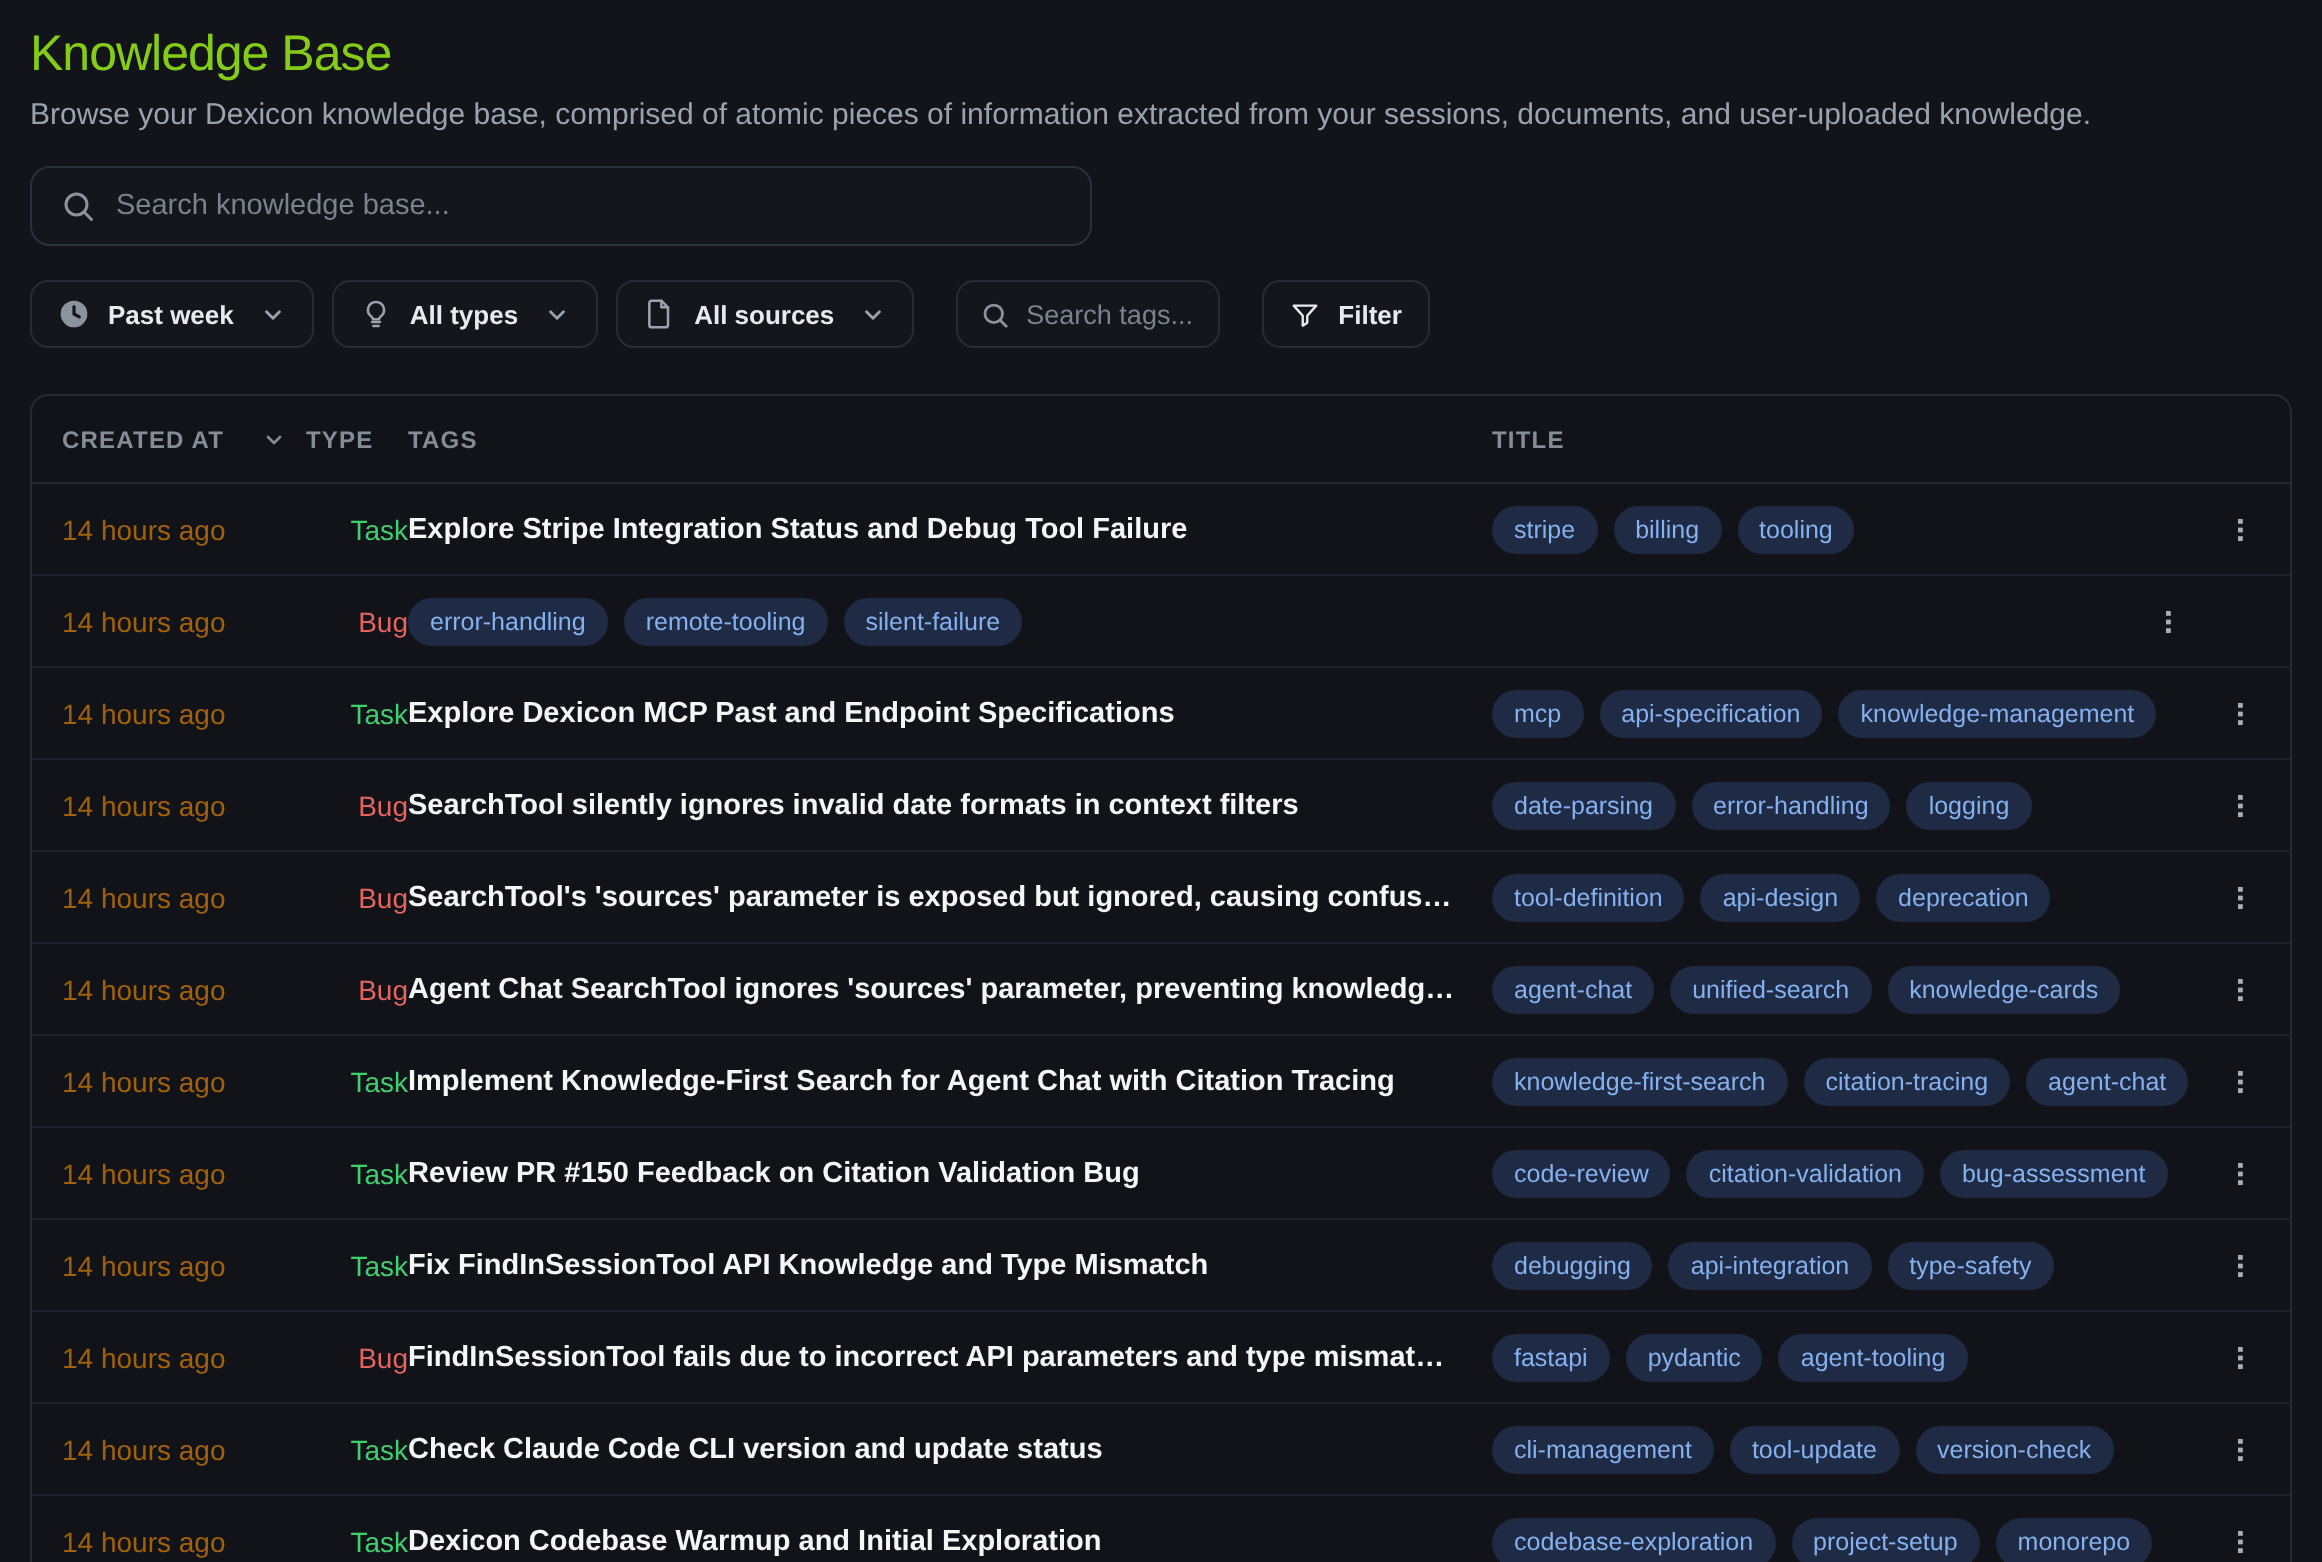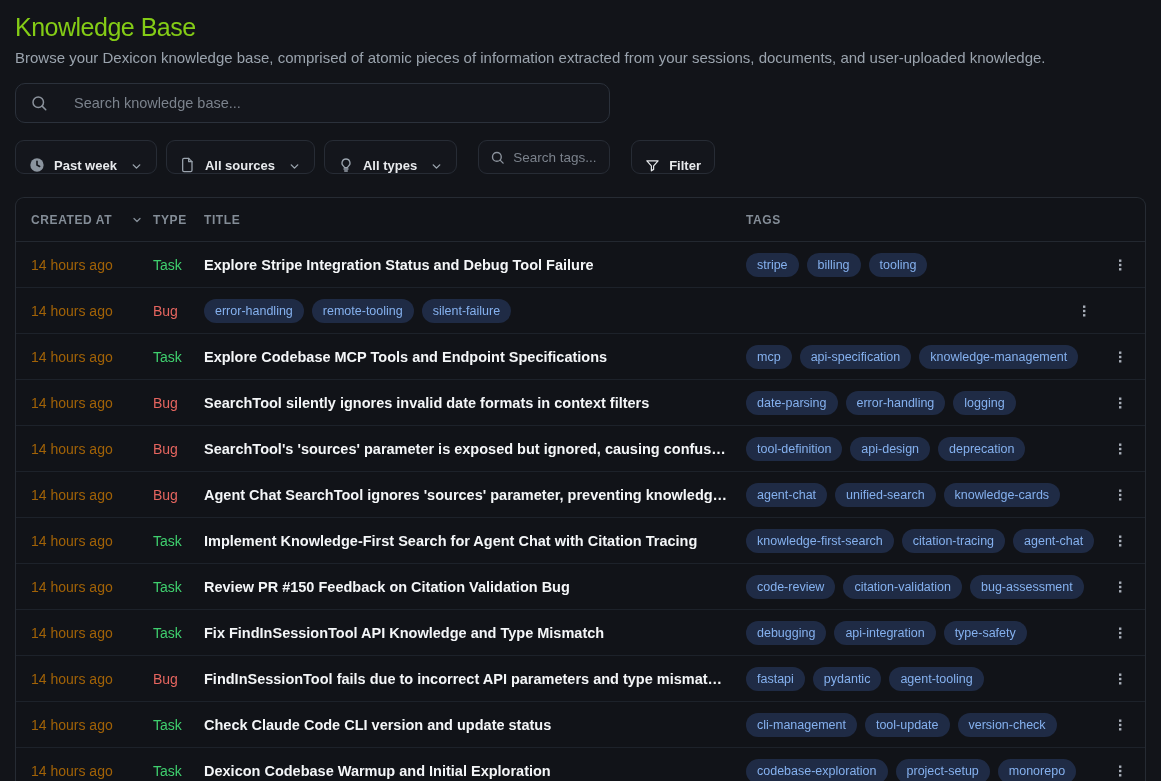--- a/index.html
+++ b/index.html
@@ -9,37 +9,37 @@
     font-family: "Liberation Sans", "DejaVu Sans", sans-serif;
     color: #e8eaed;
   }
   .page { padding: 12px 15px 0 15px; }
 
   .page-title { font-size: 25px; font-weight: 400; letter-spacing: -0.02em; color: #84cc16; line-height: 1.2; }
   .page-subtitle { margin-top: 6px; font-size: 15px; color: #9aa3ad; line-height: 1.35; }
 
   
   .kb-search {
-    margin-top: 15px; width: 595px; height: 40px;
-    display: flex; align-items: center; gap: 26px;
+    margin-top: 15px; width: 531px; height: 40px;
+    display: flex; align-items: center; gap: 10px;
     background: #14161c; border: 1px solid #2b313b; border-radius: 10px;
     padding: 0 14px; cursor: text;
   }
   .kb-search input {
     flex: 1; background: transparent; border: none; outline: none;
     font-family: inherit; font-size: 14.5px; color: #e8eaed;
   }
   .kb-search input::placeholder { color: #7b828c; }
 
   
   .filter-row { margin-top: 17px; display: flex; align-items: center; gap: 9px; }
   .chip {
-    height: 34px; display: inline-flex; align-items: flex-end; gap: 9px;
+    height: 34px; display: inline-flex; align-items: center; gap: 9px;
     background: #14161c; border: 1px solid #272c35; border-radius: 9px;
-    padding: 0 13px; cursor: pointer; color: #e8eaed;
+    padding: 16px 13px; cursor: pointer; color: #e8eaed;
     font-size: 13px; font-weight: 700; white-space: nowrap;
   }
   .chip .chev { margin-left: 4px; }
   .tag-search {
     height: 34px; width: 132px; display: inline-flex; align-items: center; gap: 8px;
     background: #14161c; border: 1px solid #272c35; border-radius: 9px; padding: 0 11px;
   }
   .tag-search input {
     flex: 1; min-width: 0; background: transparent; border: none; outline: none;
     font-family: inherit; font-size: 13.5px; color: #e8eaed;
@@ -58,21 +58,21 @@
   }
   .t-head { height: 44px; border-bottom: 1px solid #232830; }
   .t-head .h-cell {
     font-size: 12px; font-weight: 700; letter-spacing: 0.05em;
     color: #848d97; text-transform: uppercase; display: flex; align-items: center; gap: 19px;
   }
   .t-body .t-row { height: 46px; border-bottom: 1px solid #1d222a; }
   .t-body .t-row:last-child { border-bottom: none; }
 
   .cell-created { font-size: 14px; color: #a16207; }
-  .cell-type { font-size: 14px; font-weight: 500; }
+  .cell-type { font-size: 14px; font-weight: 500; text-align: right; }
   .type-task { color: var(--type-task, #3fcf6e); }
   .type-bug  { color: var(--type-bug, #e5655f); }
   .cell-title {
     font-size: 14.5px; font-weight: 600; color: #f4f6f8;
     white-space: nowrap; overflow: hidden; text-overflow: ellipsis; padding-right: 18px;
   }
   .cell-tags { display: flex; align-items: center; gap: 8px; overflow: hidden; }
   .tag {
     background: var(--tag-bg, #1f2b45); color: var(--tag-text, #85b1ef);
     font-size: 12.5px; font-weight: 500; line-height: 1;
@@ -115,41 +115,41 @@
       <span class="icon chev">
         <svg width="13" height="13" viewBox="0 0 24 24" fill="none" stroke="#9aa3ad" stroke-width="2.6" stroke-linecap="round" stroke-linejoin="round">
             <polyline points="6 9 12 15 18 9"></polyline>
           </svg>
       </span>
     </div>
 
     <div class="chip">
       <span class="icon">
         <svg width="16" height="16" viewBox="0 0 24 24" fill="none" stroke="#9aa3ad" stroke-width="1.9" stroke-linecap="round" stroke-linejoin="round">
-          <path d="M6 2h7l5 5v13a2 2 0 0 1-2 2H6a2 2 0 0 1-2-2V4a2 2 0 0 1 2-2z"></path>
-          <polyline points="13 2 13 7 18 7"></polyline>
-        </svg>
-      </span>
-      <span>All sources</span>
+          <path d="M9 18h6"></path>
+            <path d="M10 21h4"></path>
+          <path d="M12 3a6 6 0 0 1 3.6 10.8c-.7.6-1.1 1.3-1.3 2.2h-4.6c-.2-.9-.6-1.6-1.3-2.2A6 6 0 0 1 12 3z"></path>
+        </svg>
+      </span>
+      <span>All types</span>
       <span class="icon chev">
         <svg width="13" height="13" viewBox="0 0 24 24" fill="none" stroke="#9aa3ad" stroke-width="2.6" stroke-linecap="round" stroke-linejoin="round">
             <polyline points="6 9 12 15 18 9"></polyline>
           </svg>
       </span>
     </div>
 
     <div class="chip">
       <span class="icon">
         <svg width="16" height="16" viewBox="0 0 24 24" fill="none" stroke="#9aa3ad" stroke-width="1.9" stroke-linecap="round" stroke-linejoin="round">
-          <path d="M9 18h6"></path>
-            <path d="M10 21h4"></path>
-          <path d="M12 3a6 6 0 0 1 3.6 10.8c-.7.6-1.1 1.3-1.3 2.2h-4.6c-.2-.9-.6-1.6-1.3-2.2A6 6 0 0 1 12 3z"></path>
-        </svg>
-      </span>
-      <span>All types</span>
+          <path d="M6 2h7l5 5v13a2 2 0 0 1-2 2H6a2 2 0 0 1-2-2V4a2 2 0 0 1 2-2z"></path>
+          <polyline points="13 2 13 7 18 7"></polyline>
+        </svg>
+      </span>
+      <span>All sources</span>
       <span class="icon chev">
         <svg width="13" height="13" viewBox="0 0 24 24" fill="none" stroke="#9aa3ad" stroke-width="2.6" stroke-linecap="round" stroke-linejoin="round">
             <polyline points="6 9 12 15 18 9"></polyline>
           </svg>
       </span>
     </div>
 
     <div class="spacer-sm"></div>
 
     <div class="tag-search">
@@ -181,24 +181,24 @@
         <span class="icon">
           <svg width="12" height="12" viewBox="0 0 24 24" fill="none" stroke="#848d97" stroke-width="2.6" stroke-linecap="round" stroke-linejoin="round">
               <polyline points="6 9 12 15 18 9"></polyline>
             </svg>
         </span>
       </div>
       <div class="h-cell">
         <span>Type</span>
       </div>
       <div class="h-cell">
+        <span>Tags</span>
+      </div>
+      <div class="h-cell">
         <span>Title</span>
-      </div>
-      <div class="h-cell">
-        <span>Tags</span>
       </div>
       <div class="h-cell"></div>
     </div>
     <div class="t-body">
   <div class="t-row">
     <div class="cell-created">14 hours ago</div>
     <div class="cell-type type-task">Task</div>
     <div class="cell-title">Explore Stripe Integration Status and Debug Tool Failure</div>
     <div class="cell-tags">
             <span class="tag">stripe</span>
@@ -231,21 +231,21 @@
           <rect x="6" y="5.8" width="2.4" height="2.4" fill="#a8aeb8"></rect>
           <rect x="6" y="10.1" width="2.4" height="2.4" fill="#a8aeb8"></rect>
         </svg>
       </div>
     </div>
   </div>
 
   <div class="t-row">
     <div class="cell-created">14 hours ago</div>
     <div class="cell-type type-task">Task</div>
-    <div class="cell-title">Explore Codebase MCP Tools and Endpoint Specifications</div>
+    <div class="cell-title">Explore Dexicon MCP Past and Endpoint Specifications</div>
     <div class="cell-tags">
             <span class="tag">mcp</span>
             <span class="tag">api-specification</span>
             <span class="tag">knowledge-management</span>
           </div>
     <div class="cell-actions">
       <div class="kebab">
         <svg width="14" height="14" viewBox="0 0 14 14">
           <rect x="6" y="1.5" width="2.4" height="2.4" fill="#a8aeb8"></rect>
           <rect x="6" y="5.8" width="2.4" height="2.4" fill="#a8aeb8"></rect>

